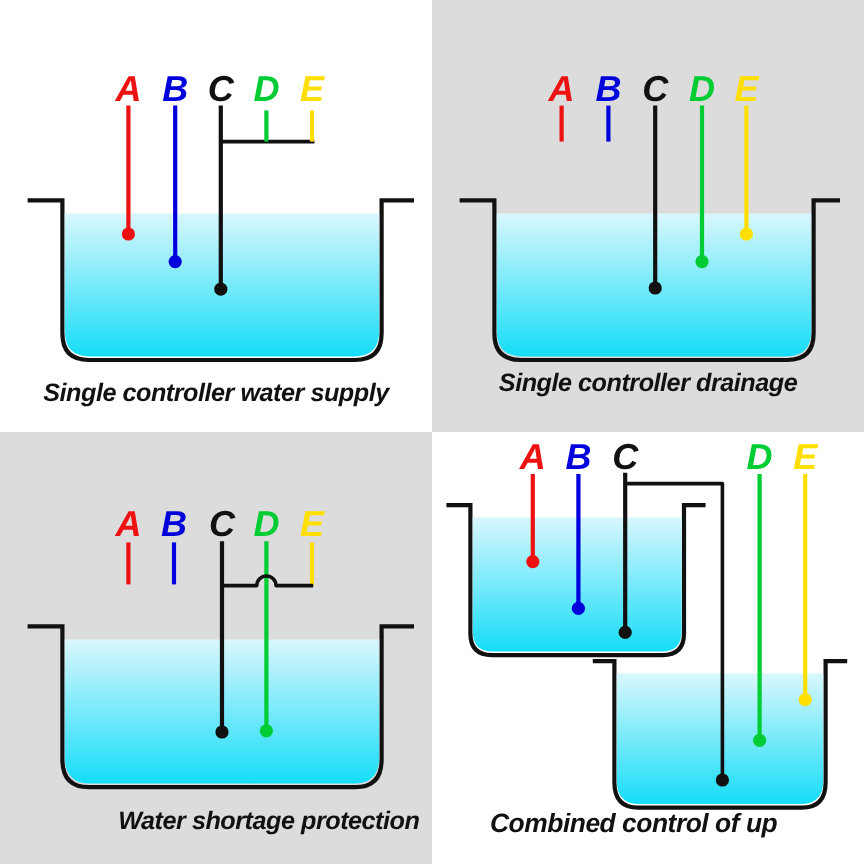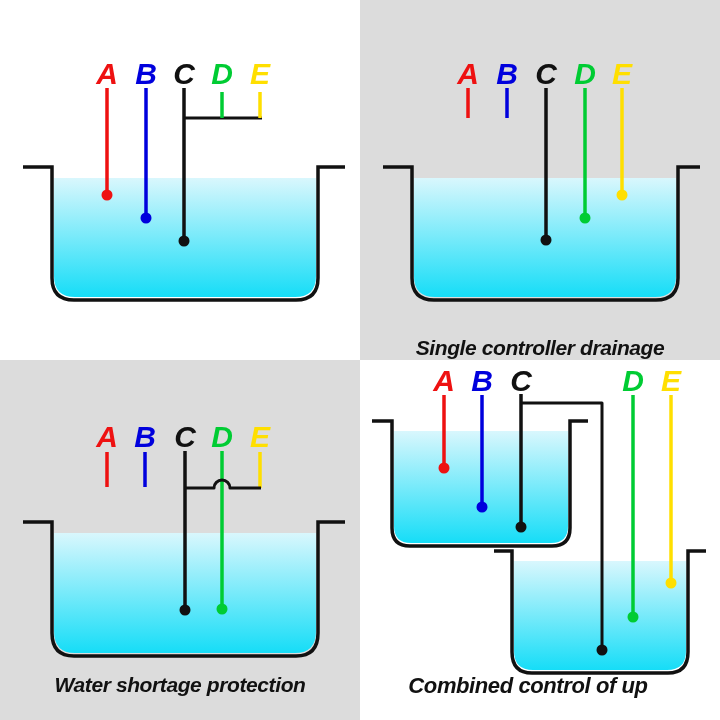--- a/index.html
+++ b/index.html
@@ -157,23 +157,24 @@
       <circle cx="671" cy="583" r="5.5" fill="#ffdf00"></circle>
 
       <text class="lbl" x="444" y="391" fill="#ee1111">A</text>
       <text class="lbl" x="482" y="391" fill="#0000dd">B</text>
       <text class="lbl" x="521" y="391" fill="#111111">C</text>
       <text class="lbl" x="633" y="391" fill="#00cc33">D</text>
       <text class="lbl" x="671" y="391" fill="#ffdf00">E</text>
     </g>
   </svg>
 
+  <div class="caption" style="left:0; top:316px; width:360px;">Single controller water supply</div>
 
-  <div class="caption" style="left:360px; top:336px; width:360px;">Single controller drainage</div>
+  <div class="caption" style="left:360px; top:308px; width:360px;">Single controller drainage</div>
 
-  <div class="caption" style="left:0; top:673px; width:360px;">Water shortage protection</div>
+  <div class="caption" style="left:0; top:673px; width:360px;padding-left:44px;">Water shortage protection</div>
 
   <div class="caption small" style="left:368px; top:676px; width:320px;">
     <div>Combined control of up</div>
   </div>
 
 
 </div>
 
 </body></html>

